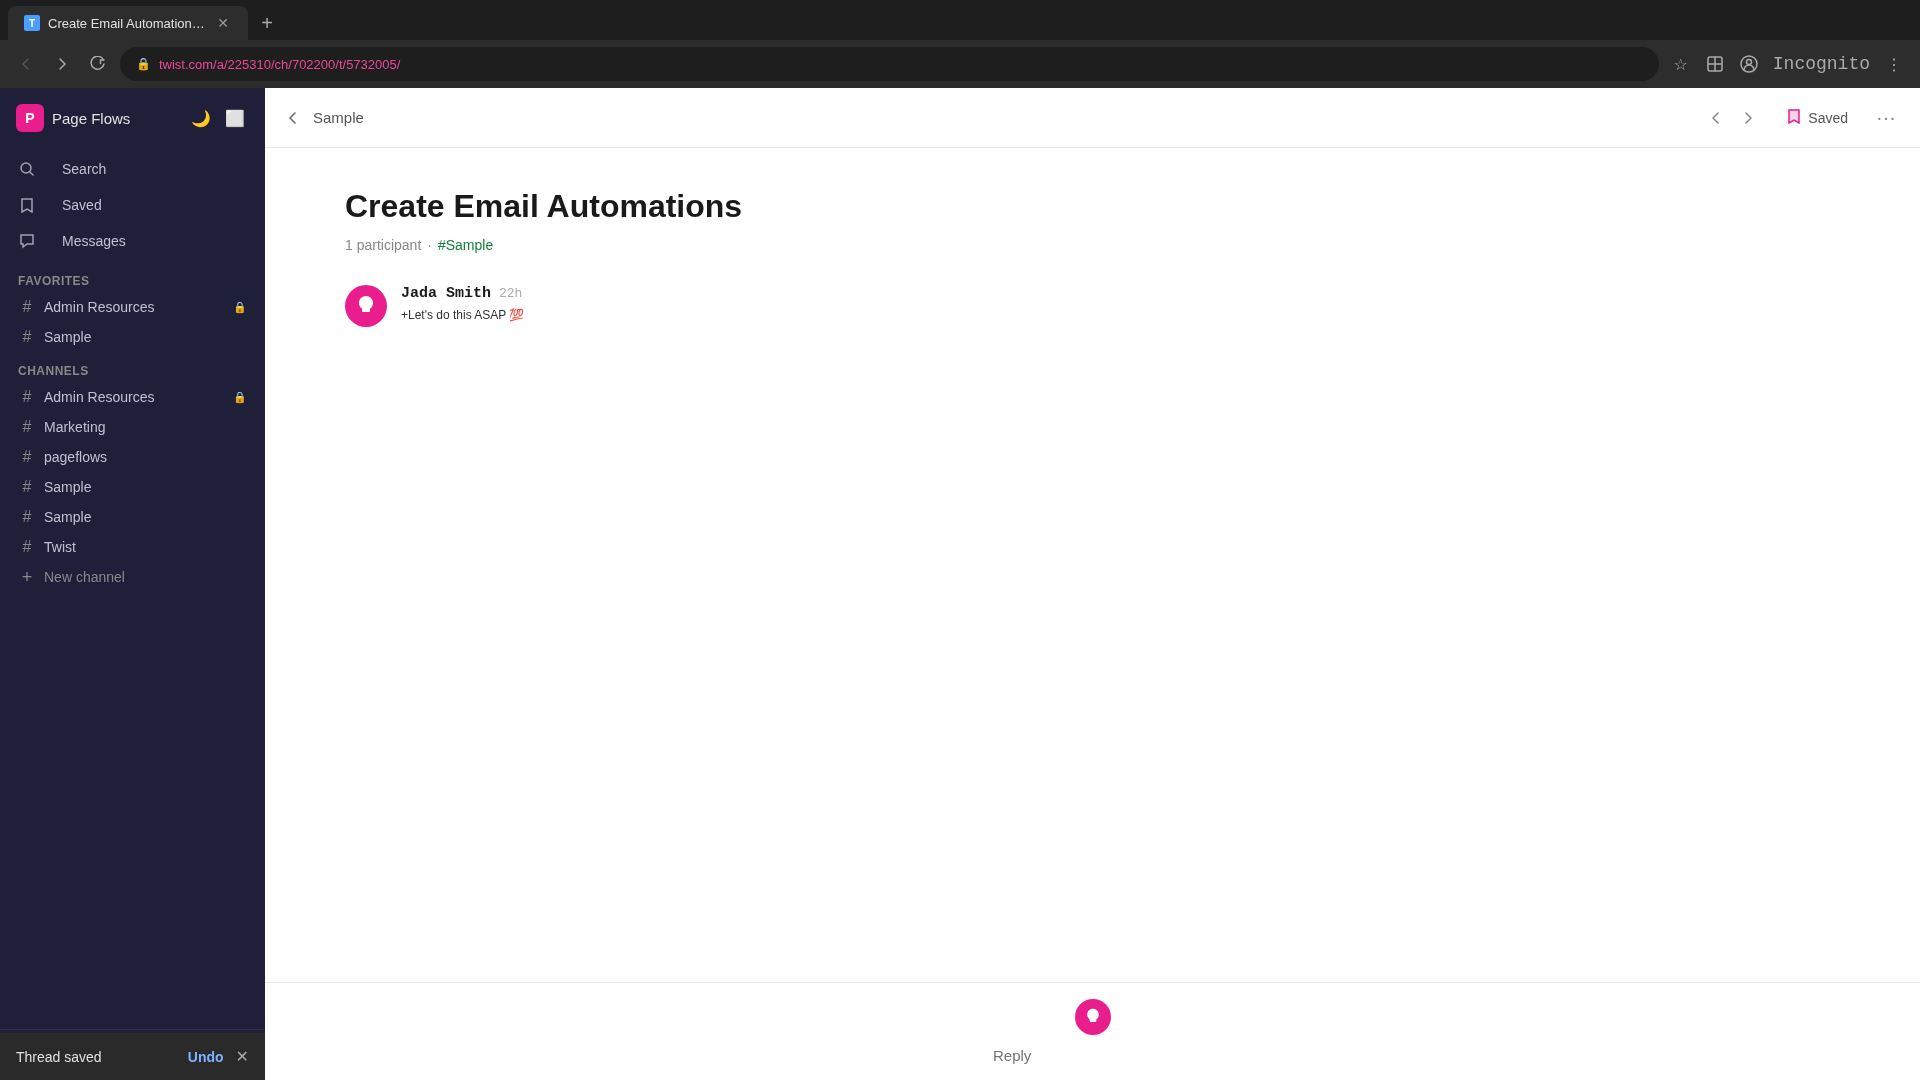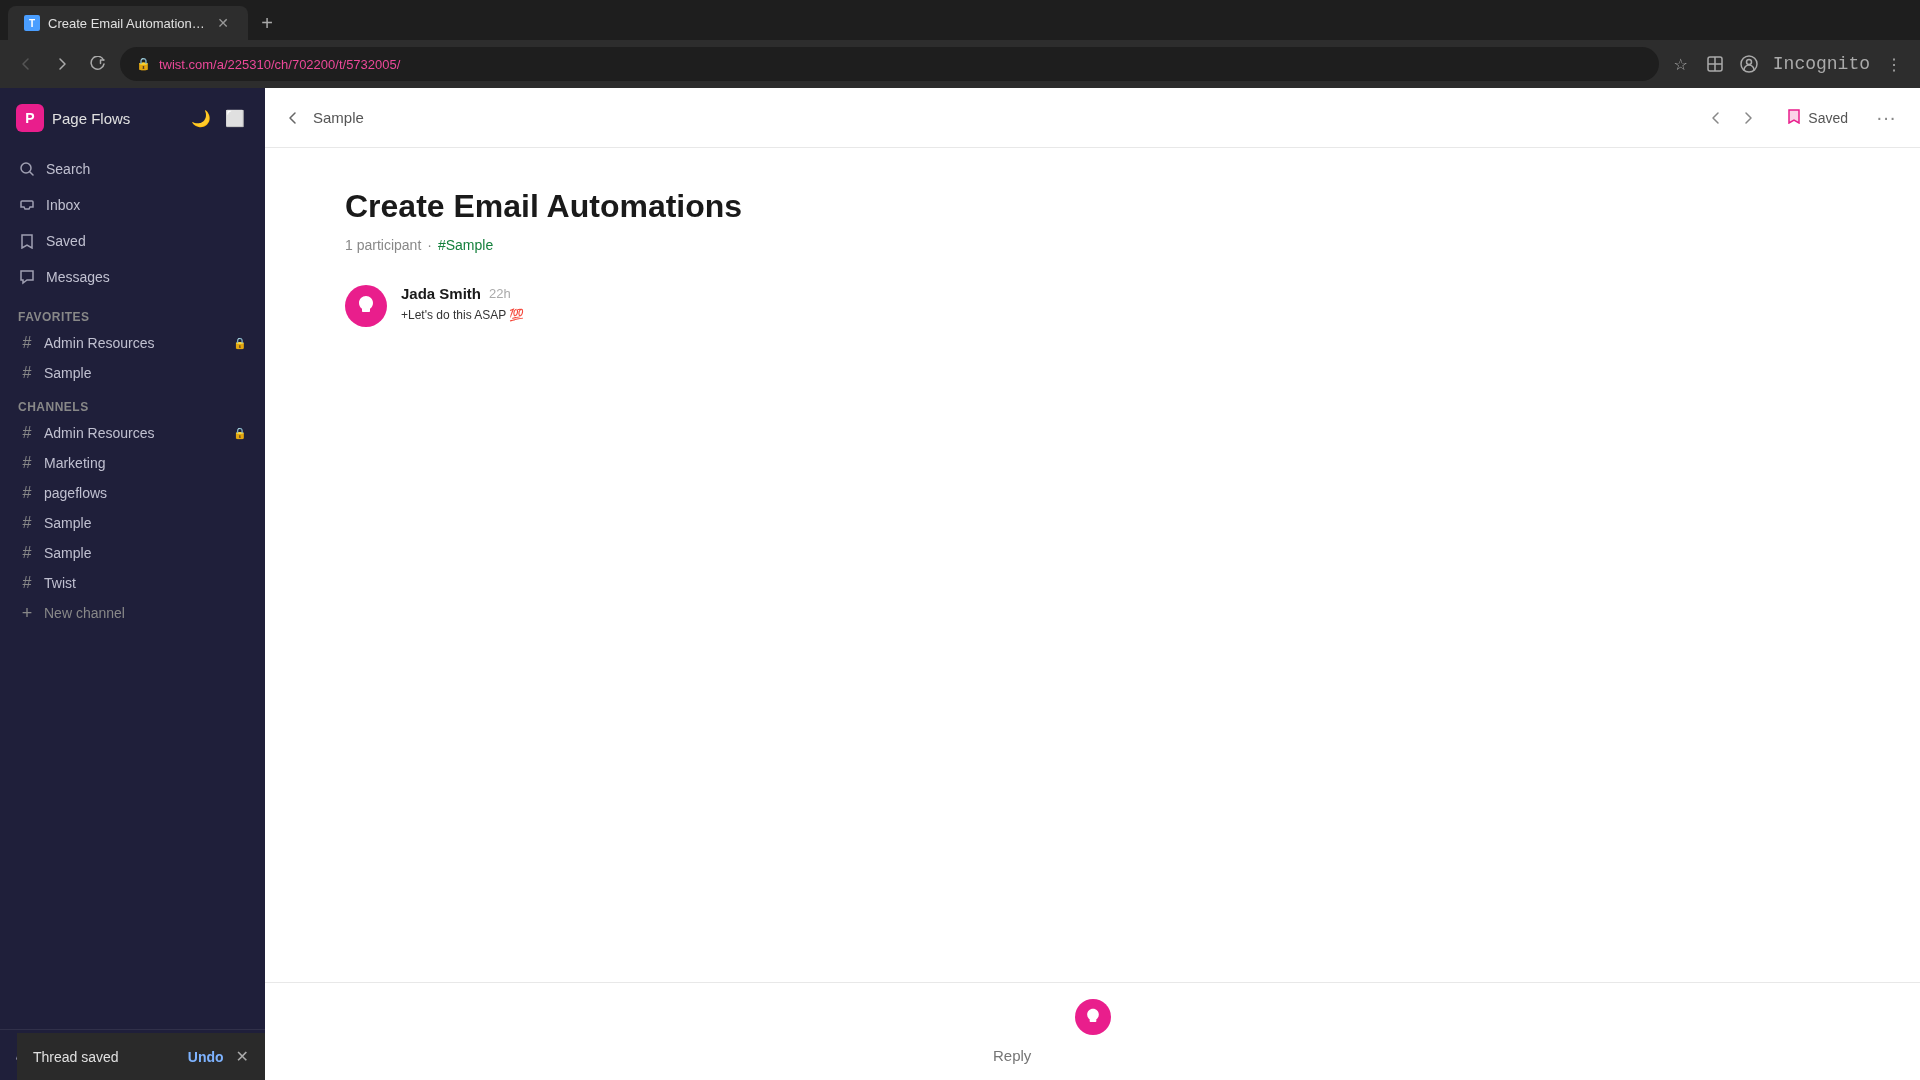--- a/index.html
+++ b/index.html
@@ -26,36 +26,36 @@
     .app { display: flex; flex: 1; overflow: hidden; }
 
     
     .sidebar { width: 265px; background: #1f1f3a; display: flex; flex-direction: column; flex-shrink: 0; position: relative; }
     .sidebar-header { display: flex; align-items: center; padding: 12px 16px; gap: 8px; height: 60px; }
     .workspace-icon { width: 28px; height: 28px; background: #e91e8c; border-radius: 6px; display: flex; align-items: center; justify-content: center; color: white; font-weight: bold; font-size: 14px; flex-shrink: 0; }
     .workspace-name { color: #e0e0e0; font-weight: 400; font-size: 15px; flex: 1; }
     .sidebar-header-icons { display: flex; gap: 6px; }
     .header-icon-btn { width: 28px; height: 28px; display: flex; align-items: center; justify-content: center; color: #aaa; font-size: 16px; cursor: pointer; border-radius: 50%; }
     .sidebar-nav { padding: 4px 8px; display: flex; flex-direction: column; gap: 2px; }
-    .nav-item { display: flex; align-items: center; gap: 10px; padding: 8px 10px; border-radius: 6px; cursor: pointer; color: #c0c0d0; font-size: 14px; }
+    .nav-item { display: flex; align-items: center; gap: 26px; padding: 8px 10px; border-radius: 6px; cursor: pointer; color: #c0c0d0; font-size: 14px; }
     .nav-item .nav-icon { width: 18px; height: 18px; display: flex; align-items: center; justify-content: center; font-size: 16px; opacity: 0.8; }
     .section-title { color: #888; font-size: 12px; font-weight: 600; text-transform: uppercase; letter-spacing: 0.5px; padding: 12px 18px 4px; }
     .channel-item { display: flex; align-items: center; gap: 8px; padding: 6px 10px; border-radius: 6px; cursor: pointer; color: #c0c0d0; font-size: 14px; }
     .channel-hash { color: #888; font-size: 16px; width: 18px; text-align: center; }
     .channel-name { flex: 1; }
     .lock-badge { font-size: 11px; color: #888; }
     .add-channel { display: flex; align-items: center; gap: 8px; padding: 6px 10px; border-radius: 6px; cursor: pointer; color: #888; font-size: 14px; }
     .add-icon { width: 18px; height: 18px; display: flex; align-items: center; justify-content: center; font-size: 18px; }
     .sidebar-bottom { margin-top: auto; border-top: 1px solid rgba(255,255,255,0.08); }
     .invite-team { display: flex; align-items: center; gap: 8px; padding: 14px 16px; cursor: pointer; color: #c0c0d0; font-size: 14px; }
     .invite-icon { font-size: 16px; }
     .invite-close { margin-left: auto; color: #888; font-size: 16px; cursor: pointer; }
 
     
-    .toast { position: absolute; bottom: 0; left: 17px; right: 0; background: #2a2a2a; display: flex; align-items: center; padding: 14px 16px; gap: 12px; }
+    .toast { position: absolute; bottom: 0; left: 0; right: 0; background: #2a2a2a; display: flex; align-items: center; padding: 14px 16px; gap: 12px; }
     .toast-text { color: #e0e0e0; font-size: 14px; flex: 1; }
     .toast-undo { color: #7eb3ff; font-size: 14px; font-weight: 600; cursor: pointer; }
     .toast-close { color: #aaa; font-size: 16px; cursor: pointer; }
 
     
     .main-content { flex: 1; background: #ffffff; display: flex; flex-direction: column; }
     .thread-header { display: flex; align-items: center; padding: 12px 20px; border-bottom: 1px solid #e8e8e8; height: 60px; gap: 12px; }
     .back-btn { color: #666; font-size: 16px; cursor: pointer; display: flex; align-items: center; }
     .breadcrumb-text { color: #555; font-size: 15px; font-weight: 500; }
     .header-spacer { flex: 1; }
@@ -65,21 +65,21 @@
     .saved-btn .bookmark-icon { color: #888; }
     .more-btn { width: 28px; height: 28px; display: flex; align-items: center; justify-content: center; color: #888; font-size: 20px; cursor: pointer; border-radius: 4px; }
 
     .thread-body { flex: 1; padding: 40px 80px; overflow-y: auto; }
     .thread-title { font-size: 32px; font-weight: 700; color: #1a1a1a; margin-bottom: 12px; }
     .thread-meta { font-size: 14px; color: #888; margin-bottom: 32px; display: flex; align-items: center; gap: 6px; }
     .thread-meta .channel-link { color: #15803d; text-decoration: none; }
     .message { display: flex; gap: 14px; margin-bottom: 16px; }
     .avatar { width: 42px; height: 42px; border-radius: 50%; background: #e91e8c; display: flex; align-items: center; justify-content: center; flex-shrink: 0; }
     .message-content { flex: 1; }
-    .message-header { display: flex; align-items: center; gap: 8px; margin-bottom: 4px; }
+    .message-header { display: flex; align-items: center; gap: 8px; margin-bottom: 4px; font-family: Liberation Mono, monospace; }
     .message-author { font-weight: 600; color: #1a1a1a; font-size: 15px; }
     .message-time { color: #aaa; font-size: 13px; }
     .message-text { color: #333; font-size: 12px; line-height: 1.5; }
 
     .reply-area { border-top: 1px solid #e8e8e8; padding: 16px 20px; display: flex; align-items: center; gap: 12px; flex-direction: column; }
     .reply-avatar { width: 36px; height: 36px; border-radius: 50%; background: #e91e8c; display: flex; align-items: center; justify-content: center; flex-shrink: 0; }
     .reply-input { flex: 1; border: none; outline: none; font-size: 15px; color: #999; background: transparent; }
   </style>
 </head>
 <body>
@@ -155,28 +155,20 @@
 
     <div class="sidebar-nav">
       <div class="nav-item">
         <span class="nav-icon">
           <svg width="16" height="16" viewBox="0 0 16 16" fill="none" stroke="#c0c0d0" stroke-width="1.5">
               <circle cx="7" cy="7" r="5"></circle>
               <path d="M11 11l3 3" stroke-linecap="round"></path>
             </svg>
         </span>
         <span>Search</span>
-      </div>
-      <div class="nav-item">
-        <span class="nav-icon">
-          <svg width="16" height="16" viewBox="0 0 16 16" fill="none" stroke="#c0c0d0" stroke-width="1.5">
-              <path d="M2 10h3l1 2h4l1-2h3V5a1 1 0 0 0-1-1H3a1 1 0 0 0-1 1v5z"></path>
-            </svg>
-        </span>
-        <span>Inbox</span>
       </div>
       <div class="nav-item">
         <span class="nav-icon">
           <svg width="16" height="16" viewBox="0 0 16 16" fill="none" stroke="#c0c0d0" stroke-width="1.5">
               <path d="M3 2h10v13l-5-3-5 3V2z"></path>
             </svg>
         </span>
         <span>Saved</span>
       </div>
       <div class="nav-item">

